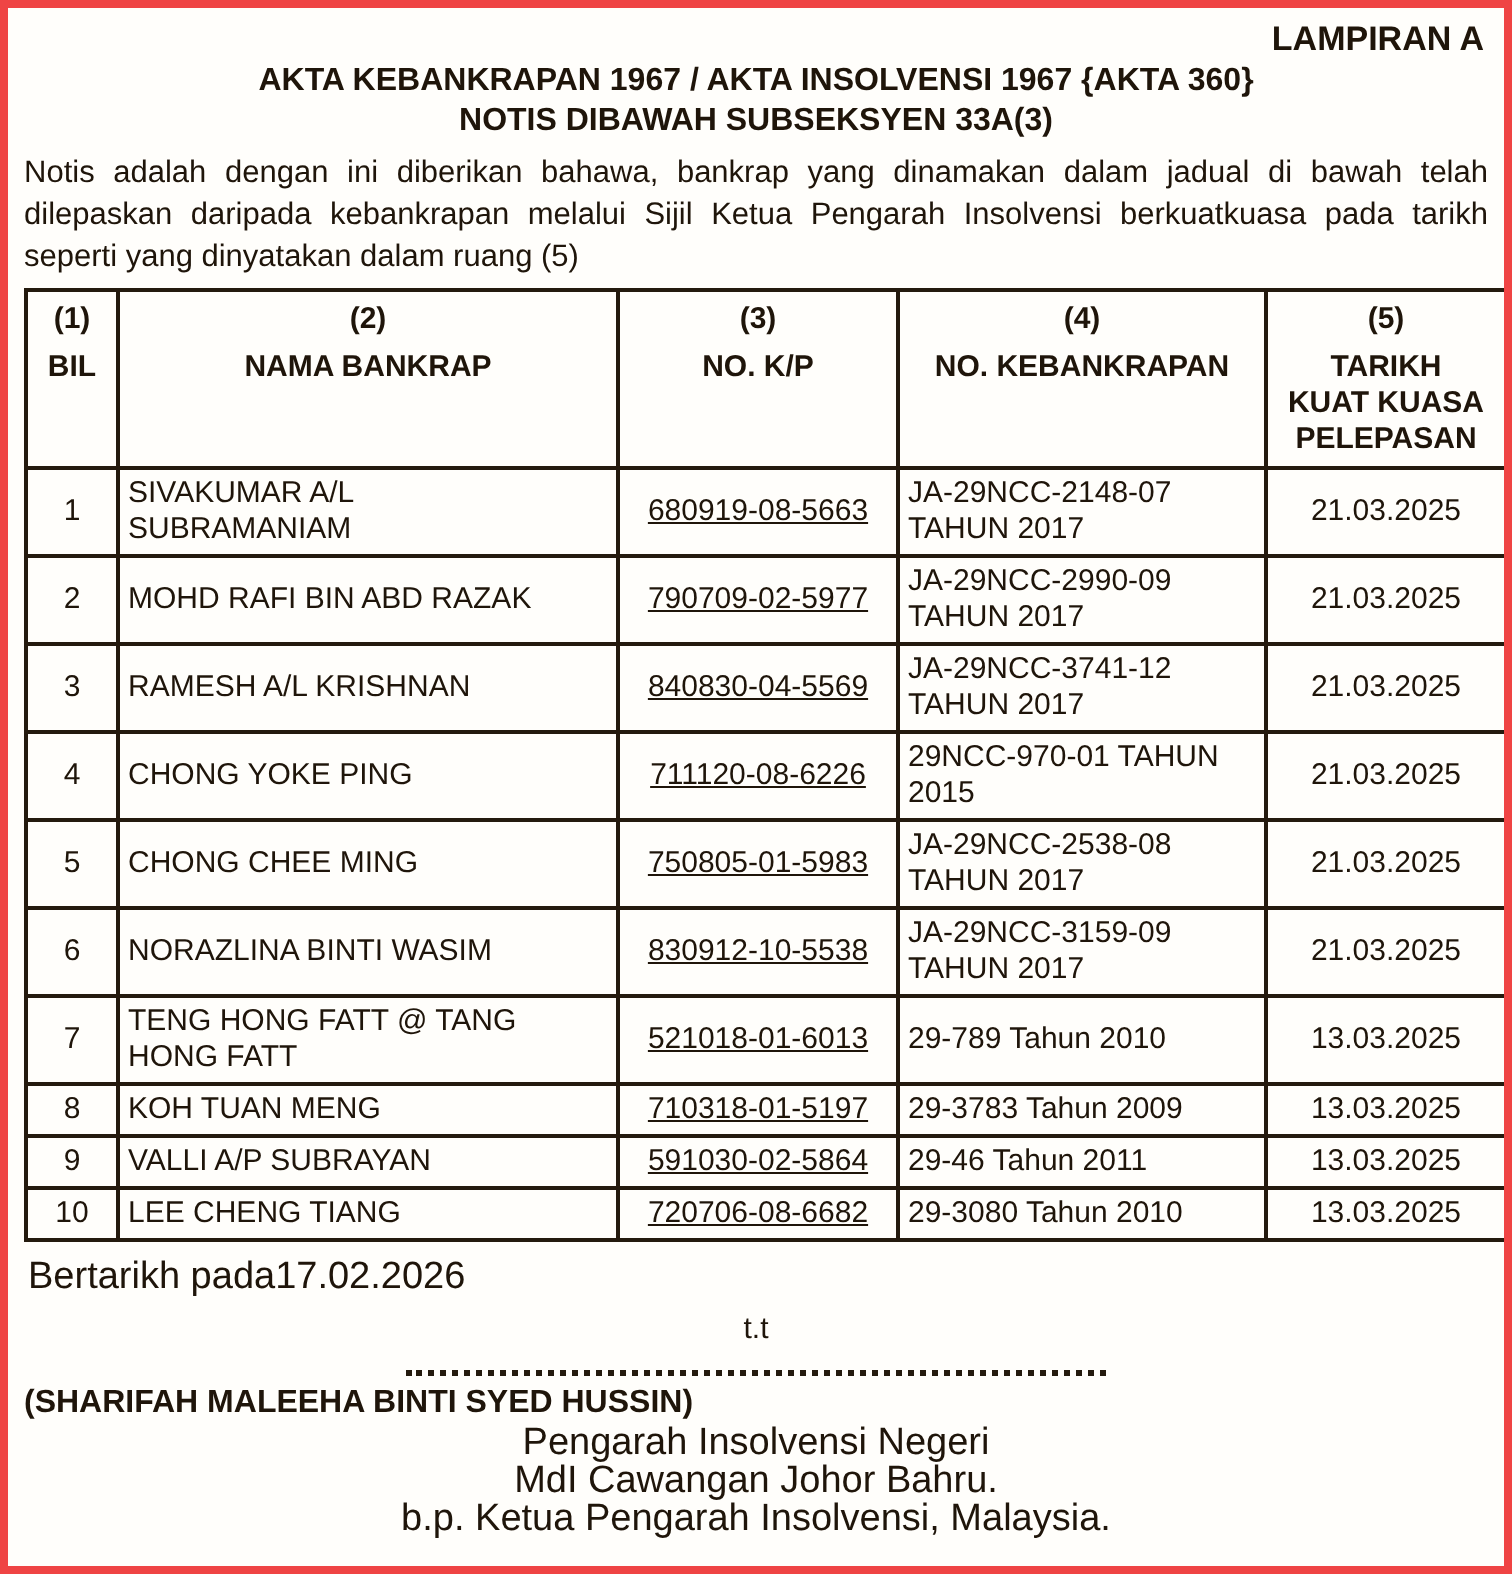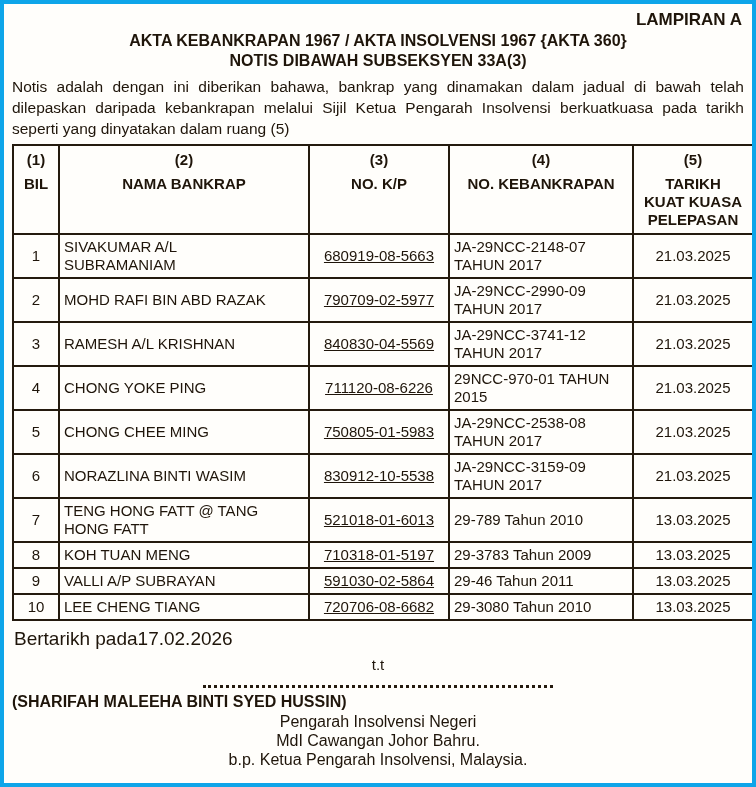--- a/index.html
+++ b/index.html
@@ -1,20 +1,20 @@
 <!DOCTYPE html>
 <html><head>
 <meta charset="utf-8">
 <style>
   html, body { margin: 0; padding: 0; background: #ffffff; }
   .page {
     width: 756px;
     height: 787px;
     box-sizing: border-box;
-    border: 4px solid #0ea5e9;
+    border: 4px solid #ef4444;
     background: #fffefb;
     padding: 4px 8px;
     overflow: hidden;
     font-family: "Liberation Sans", sans-serif;
     color: #1f150a;
     -webkit-font-smoothing: antialiased;
   }
   .lampiran {
     text-align: right;
     font-weight: bold;
@@ -85,21 +85,21 @@
     height: 0;
   }
   .sig-name {
     font-weight: bold;
     font-size: 16px;
     line-height: 20px;
     margin-top: 4px;
   }
   .sig-line {
     text-align: center;
-    font-size: 16px;
+    font-size: 19px;
     line-height: 19px;
   }
 </style>
 </head>
 <body>
 
 <div class="page">
 
   <div class="lampiran">LAMPIRAN A</div>
 

